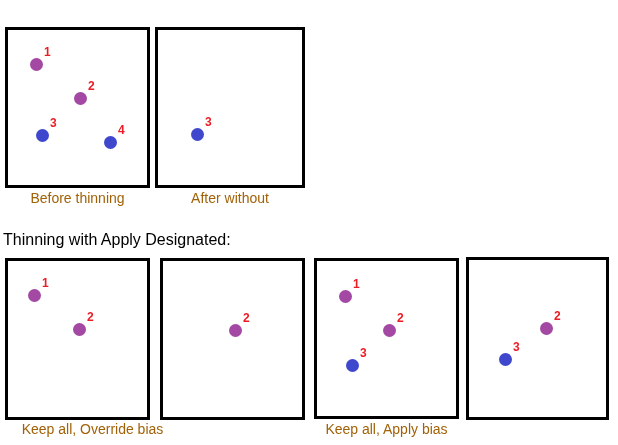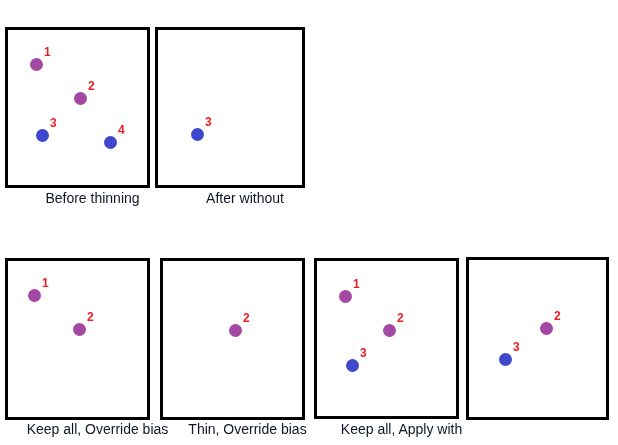--- a/index.html
+++ b/index.html
@@ -34,23 +34,22 @@
     position: absolute;
     left: -3px;
     top: -3px;
     width: 100%;
     height: 100%;
   }
   .caption {
     position: absolute;
     text-align: center;
     font-size: 14px;
-    color: #0f172a;
+    color: #a16207;
     white-space: nowrap;
-    margin-left: 15px;
   }
   .dot {
     position: absolute;
     width: 0;
     height: 0;
   }
   .circle {
     position: absolute;
     left: -6.5px;
     top: -6.5px;
@@ -100,62 +99,62 @@
   <div class="panel" style="left:155px; top:27px; width:150px; height:161px">
     <div class="dots">
         <div class="dot" style="left: 42px; top: 107px;">
           <span class="circle" style="background: rgb(63, 72, 204);"></span>
           <span class="dlabel" style="color: rgb(237, 28, 36);">3</span>
         </div>
       </div>
   </div>
   <div class="caption" style="left:155px; top:190px; width:150px">After without</div>
 
+  <div class="section-title" style="top:231px">Thinning with Apply Designated:</div>
 
   <div class="panel" style="left:5px; top:258px; width:145px; height:162px">
     <div class="dots">
         <div class="dot" style="left: 29px; top: 37px;">
           <span class="circle" style="background: rgb(163, 73, 164);"></span>
           <span class="dlabel" style="color: rgb(237, 28, 36);">1</span>
         </div>
         <div class="dot" style="left: 74px; top: 71px;">
           <span class="circle" style="background: rgb(163, 73, 164);"></span>
           <span class="dlabel" style="color: rgb(237, 28, 36);">2</span>
         </div>
       </div>
   </div>
-  <div class="caption" style="left:10px; top:421px; width:145px">Keep all, Override bias</div>
+  <div class="caption" style="left:20px; top:421px; width:145px">Keep all, Override bias</div>
 
   <div class="panel" style="left:160px; top:258px; width:145px; height:162px">
     <div class="dots">
         <div class="dot" style="left: 75px; top: 72px;">
           <span class="circle" style="background: rgb(163, 73, 164);"></span>
           <span class="dlabel" style="color: rgb(237, 28, 36);">2</span>
         </div>
       </div>
   </div>
-  <div class="caption" style="left:160px; top:421px; width:145px">Thin, Override bias</div>
 
   <div class="panel" style="left:314px; top:258px; width:145px; height:161px">
     <div class="dots">
         <div class="dot" style="left: 31px; top: 38px;">
           <span class="circle" style="background: rgb(163, 73, 164);"></span>
           <span class="dlabel" style="color: rgb(237, 28, 36);">1</span>
         </div>
         <div class="dot" style="left: 75px; top: 72px;">
           <span class="circle" style="background: rgb(163, 73, 164);"></span>
           <span class="dlabel" style="color: rgb(237, 28, 36);">2</span>
         </div>
         <div class="dot" style="left: 38px; top: 107px;">
           <span class="circle" style="background: rgb(63, 72, 204);"></span>
           <span class="dlabel" style="color: rgb(237, 28, 36);">3</span>
         </div>
       </div>
   </div>
-  <div class="caption" style="left:314px; top:421px; width:145px">Keep all, Apply with</div>
+  <div class="caption" style="left:314px; top:421px; width:145px">Keep all, Apply bias</div>
 
   <div class="panel" style="left:466px; top:257px; width:143px; height:163px">
     <div class="dots">
         <div class="dot" style="left: 80px; top: 71px;">
           <span class="circle" style="background: rgb(163, 73, 164);"></span>
           <span class="dlabel" style="color: rgb(237, 28, 36);">2</span>
         </div>
         <div class="dot" style="left: 39px; top: 102px;">
           <span class="circle" style="background: rgb(63, 72, 204);"></span>
           <span class="dlabel" style="color: rgb(237, 28, 36);">3</span>

